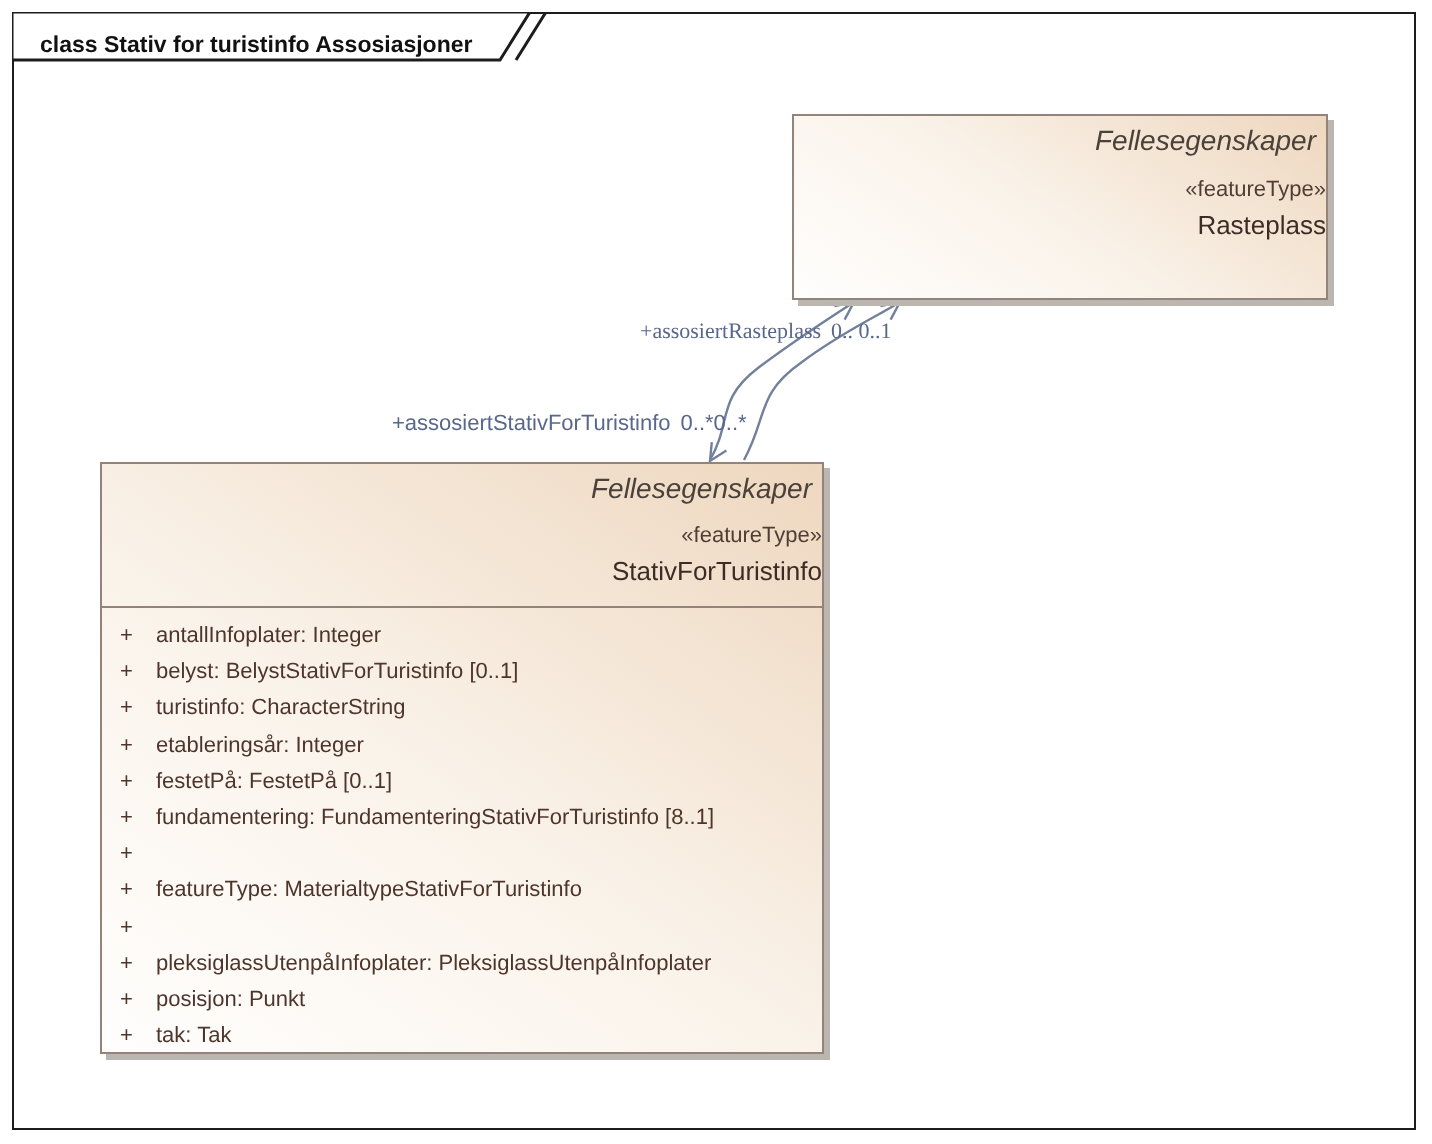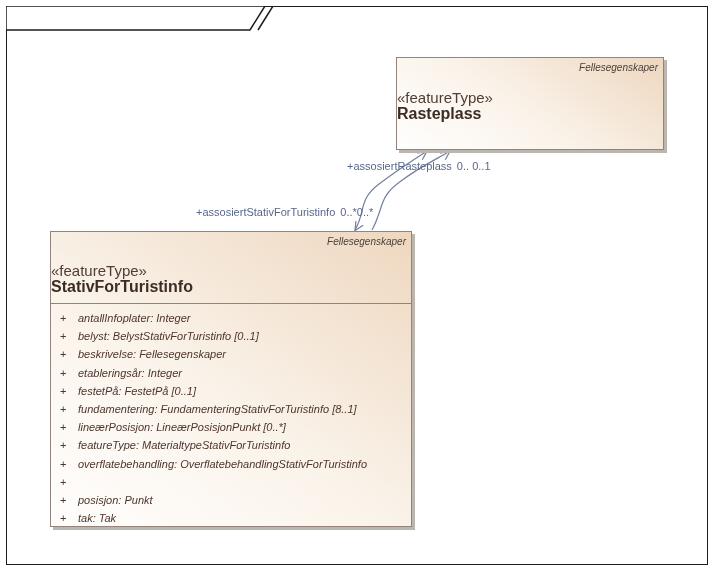--- a/index.html
+++ b/index.html
@@ -21,69 +21,70 @@
   }
   
   .classbox{
     position:absolute;box-sizing:border-box;
     border:1px solid #94837b;
     background:linear-gradient(35deg,#fffefd 0%,#faf3ea 45%,#eed7bf 100%);
     box-shadow:3px 3px 0 0 #bcb6b0;
   }
   .pkg{
     position:absolute;top:4px;right:5px;
-    font-style:italic;font-size:10px;color:#4a423a;white-space:nowrap;
+    font-style:italic;font-size:14px;color:#4a423a;white-space:nowrap;
   }
   .stereo{
-    position:absolute;left:0;right:0;text-align:left;
-    font-size:15px;color:#503d34;white-space:nowrap;
+    position:absolute;left:0;right:0;text-align:right;
+    font-size:11px;color:#503d34;white-space:nowrap;
   }
   .cname{
-    position:absolute;left:0;right:0;text-align:left;
-    font-size:16px;font-weight:bold;color:#3d2c25;white-space:nowrap;
+    position:absolute;left:0;right:0;text-align:right;
+    font-size:13px;font-weight:normal;color:#3d2c25;white-space:nowrap;
   }
   .box-rasteplass{left:396px;top:57px;width:268px;height:93px;}
   .box-rasteplass .stereo{top:31px;}
   .box-rasteplass .cname{top:47px;}
   .box-stativ{left:50px;top:231px;width:362px;height:296px;}
   .box-stativ .stereo{top:30px;}
   .box-stativ .cname{top:46px;}
   .divider{
     position:absolute;left:0;right:0;top:71px;height:0;
     border-top:1px solid #94837b;
   }
   .attrs{position:absolute;left:0;right:0;top:72px;padding-top:5px;}
   .attr-row{
     display:flex;align-items:center;height:18.2px;
     font-size:11px;color:#4e352b;white-space:nowrap;overflow:hidden;
   }
   .attr-row .vis{width:18px;margin-left:9px;flex:0 0 auto;}
-  .attr-row .atext{flex:1 1 auto;font-style:italic;}
+  .attr-row .atext{flex:1 1 auto;}
   
   .assoc-label{
     position:absolute;font-size:11px;color:#58678b;white-space:nowrap;
   }
   .assoc-label .mult{margin-left:5px;}
-  .label-rasteplass{left:347px;top:160px;}
+  .label-rasteplass{left:320px;top:160px;font-family:Liberation Serif, serif;}
   .label-stativ{left:196px;top:206px;}
   
   .edges{position:absolute;inset:0;pointer-events:none;}
 </style>
 </head>
 <body>
 
 <div class="stage">
 
   <div class="frame"></div>
 
   <div class="frame-tab">
     <svg width="280" height="27" viewBox="0 0 280 27">
       <polygon points="0,0 259,0 244,24 0,24" fill="#ffffff" stroke="#1c1c1c" stroke-width="1.5"></polygon>
       <line x1="252" y1="24" x2="267" y2="0" stroke="#1c1c1c" stroke-width="1.5"></line>
     </svg>
+    <span class="frame-tab-text">class Stativ for turistinfo Assosiasjoner</span>
   </div>
 
   <svg class="edges" width="716" height="572" viewBox="0 0 716 572">
     <g fill="none" stroke="#72809c" stroke-width="1.2">
 
       <path d="M 355,230 C 366,211 358,200 379,184 C 399,169 415,159 427,151"></path>
 
       <path d="M 372,230 C 384,208 378,197 401,181 C 421,166 439,158 450,151"></path>
 
       <polyline points="417.2,153.1 427,151 422.3,159.8"></polyline>
@@ -118,55 +119,54 @@
           <span class="atext">antallInfoplater: Integer</span>
         </div>
 
         <div class="attr-row">
           <span class="vis">+</span>
           <span class="atext">belyst: BelystStativForTuristinfo [0..1]</span>
         </div>
 
         <div class="attr-row">
           <span class="vis">+</span>
-          <span class="atext">beskrivelse: Fellesegenskaper</span>
+          <span class="atext">turistinfo: CharacterString</span>
         </div>
 
         <div class="attr-row">
           <span class="vis">+</span>
           <span class="atext">etableringsår: Integer</span>
         </div>
 
         <div class="attr-row">
           <span class="vis">+</span>
           <span class="atext">festetPå: FestetPå [0..1]</span>
         </div>
 
         <div class="attr-row">
           <span class="vis">+</span>
           <span class="atext">fundamentering: FundamenteringStativForTuristinfo [8..1]</span>
         </div>
 
         <div class="attr-row">
           <span class="vis">+</span>
-          <span class="atext">lineærPosisjon: LineærPosisjonPunkt [0..*]</span>
         </div>
 
         <div class="attr-row">
           <span class="vis">+</span>
           <span class="atext">featureType: MaterialtypeStativForTuristinfo</span>
         </div>
 
         <div class="attr-row">
           <span class="vis">+</span>
-          <span class="atext">overflatebehandling: OverflatebehandlingStativForTuristinfo</span>
         </div>
 
         <div class="attr-row">
           <span class="vis">+</span>
+          <span class="atext">pleksiglassUtenpåInfoplater: PleksiglassUtenpåInfoplater</span>
         </div>
 
         <div class="attr-row">
           <span class="vis">+</span>
           <span class="atext">posisjon: Punkt</span>
         </div>
 
         <div class="attr-row">
           <span class="vis">+</span>
           <span class="atext">tak: Tak</span>

